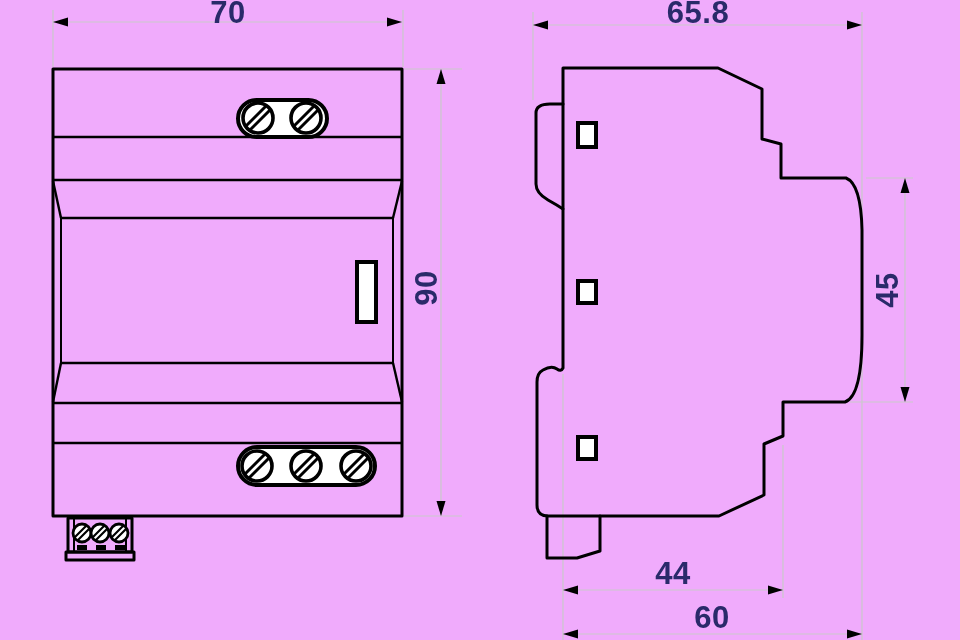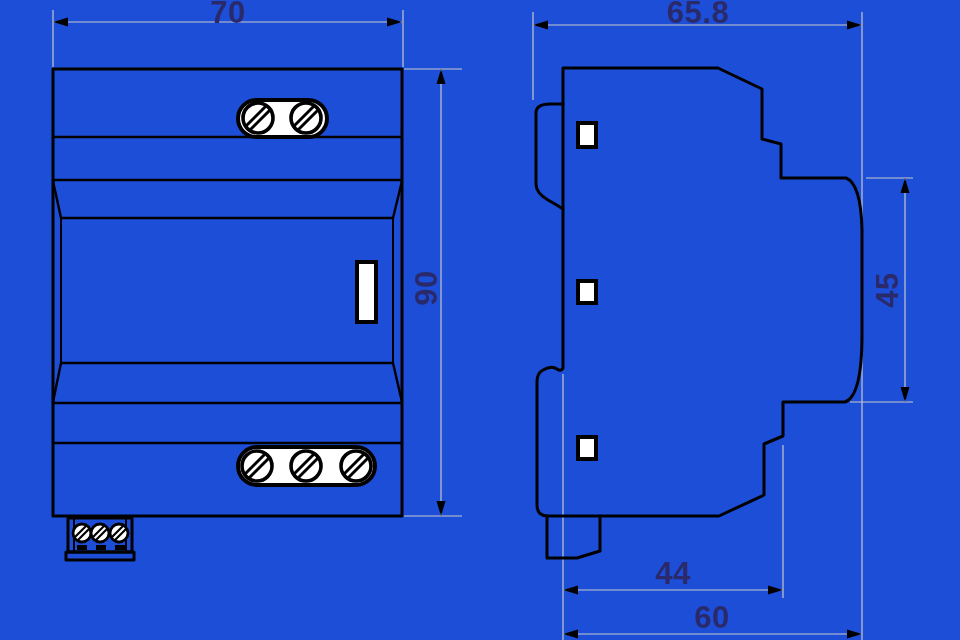--- a/index.html
+++ b/index.html
@@ -1,16 +1,16 @@
 <!DOCTYPE html>
 <html><head>
 <meta charset="utf-8">
 <style>
   html,body{margin:0;padding:0;background:#ffffff;}
-  .canvas{position:relative;width:960px;height:640px;background:#1d4ed8;overflow:hidden;}
+  .canvas{position:relative;width:960px;height:640px;background:#f0abfc;overflow:hidden;}
   svg{display:block;}
   .outline{stroke:#000000;stroke-width:3;fill:none;stroke-linejoin:round;stroke-linecap:round;}
   .inner{stroke:#000000;stroke-width:2.4;fill:none;}
   .thin{stroke:#000000;stroke-width:2;fill:none;}
   .slot{stroke:#000000;stroke-width:4;fill:#ffffff;}
   .screw{stroke:#000000;stroke-width:3.6;fill:#ffffff;}
   .hatch{stroke:#000000;stroke-width:3;fill:none;stroke-linecap:round;}
   .screw-sm{stroke:#000000;stroke-width:2.8;fill:#ffffff;}
   .hatch-sm{stroke:#000000;stroke-width:2.2;fill:none;stroke-linecap:round;}
   .dim{stroke:#c9c9c9;stroke-width:1.2;fill:none;}

